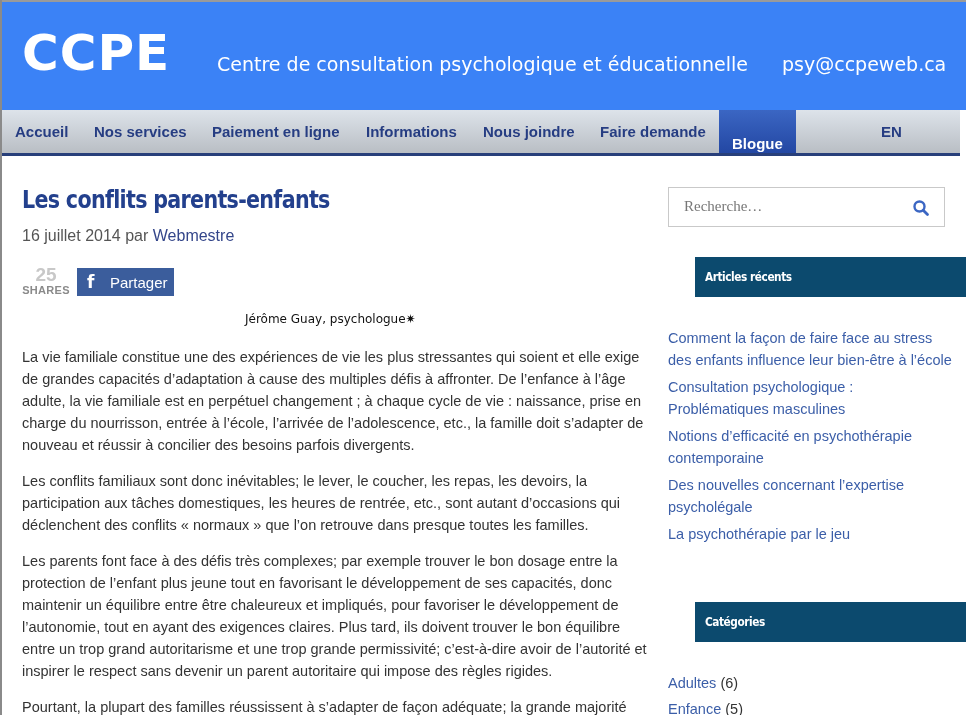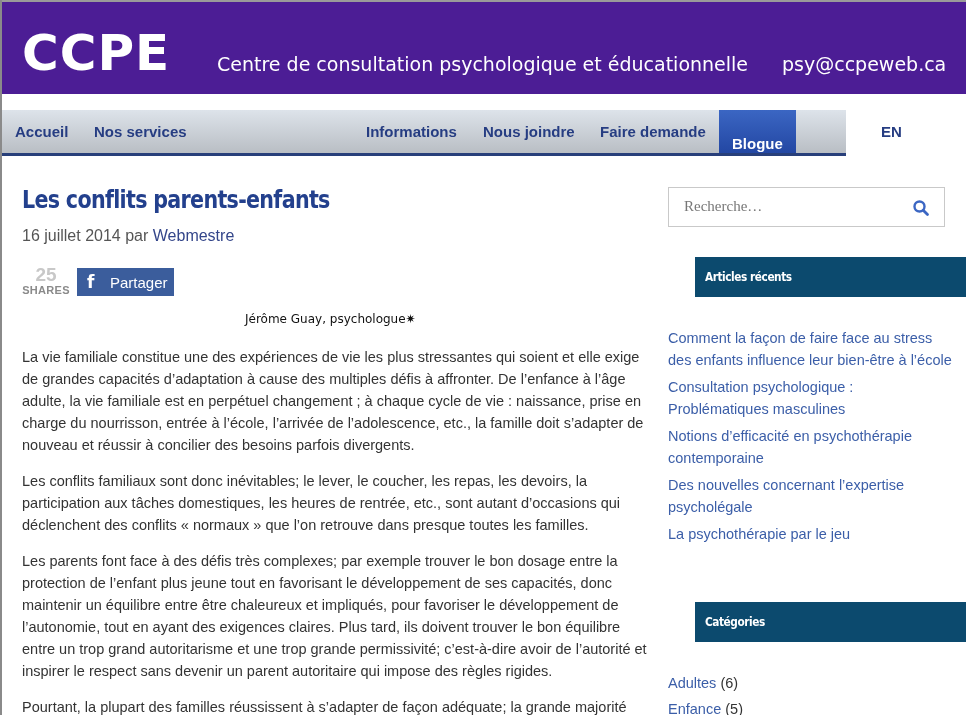--- a/index.html
+++ b/index.html
@@ -2,27 +2,27 @@
 <html><head>
 <meta charset="utf-8">
 <style>
   * { box-sizing: border-box; margin: 0; padding: 0; }
   html, body { width: 966px; height: 715px; overflow: hidden; background: #ffffff; }
   body { font-family: "Liberation Sans", sans-serif; color: #333; position: relative; }
   .frame-left { position: absolute; left: 0; top: 0; width: 2px; height: 715px; background: #8a8a8a; z-index: 5; }
   .frame-top { position: absolute; left: 0; top: 0; width: 966px; height: 2px; background: #9a9a9a; z-index: 5; }
 
   
-  .header { position: absolute; left: 0; top: 0; width: 966px; height: 94px; background: #4c1d95; color: #fff; }
+  .header { position: absolute; left: 0; top: 0; width: 966px; height: 110px; background: #3b82f6; color: #fff; }
   .logo { position: absolute; left: 22px; top: 24px; font-family: "DejaVu Sans", sans-serif; font-size: 50px; font-weight: bold; letter-spacing: 1px; color: #fff; }
   .tagline { position: absolute; left: 217px; top: 53px; font-family: "DejaVu Sans", sans-serif; font-size: 19px; color: #fff; }
   .email { position: absolute; left: 782px; top: 53px; font-family: "DejaVu Sans", sans-serif; font-size: 19px; color: #fff; }
 
   
-  .nav { position: absolute; left: 0; top: 110px; width: 846px; height: 46px;
+  .nav { position: absolute; left: 0; top: 110px; width: 960px; height: 46px;
          background: linear-gradient(#dde3ea, #b9bec4); border-bottom: 3px solid #283f7a; }
   .nav-item { position: absolute; top: 0; height: 43px; line-height: 44px; font-size: 15px; font-weight: bold; color: #263d82; padding: 0 13px; }
   .nav-item.active { background: linear-gradient(#3b66c3, #2347a3); color: #fff; }
 
   
   .post-title { position: absolute; left: 22px; top: 186px; font-family: "DejaVu Sans", sans-serif; font-size: 24px; font-weight: bold; color: #23408d; letter-spacing: -0.8px; transform: scaleX(0.86); transform-origin: left; white-space: nowrap; }
   .post-meta { position: absolute; left: 22px; top: 227px; font-size: 16px; color: #555; }
   .post-meta .author { color: #34468a; }
   .shares { position: absolute; left: 22px; top: 265px; width: 48px; text-align: center; }
   .shares-count { font-size: 19px; font-weight: bold; color: #c8c8c8; line-height: 19px; }
@@ -58,20 +58,21 @@
 
 <header class="header">
   <div class="logo">CCPE</div>
   <div class="tagline">Centre de consultation psychologique et éducationnelle</div>
   <div class="email">psy@ccpeweb.ca</div>
 </header>
 
 <nav class="nav">
   <a class="nav-item" style="left:2px;">Accueil</a>
   <a class="nav-item" style="left:81px;">Nos services</a>
+  <a class="nav-item" style="left:199px;">Paiement en ligne</a>
   <a class="nav-item" style="left:353px;">Informations</a>
   <a class="nav-item" style="left:470px;">Nous joindre</a>
   <a class="nav-item" style="left:587px;">Faire demande</a>
   <a class="nav-item active" style="left:719px; width:77px; padding:12px 0 0 13px;">Blogue</a>
   <a class="nav-item" style="left:868px;">EN</a>
 </nav>
 
 <main>
   <h1 class="post-title">Les conflits parents-enfants</h1>
   <div class="post-meta">

